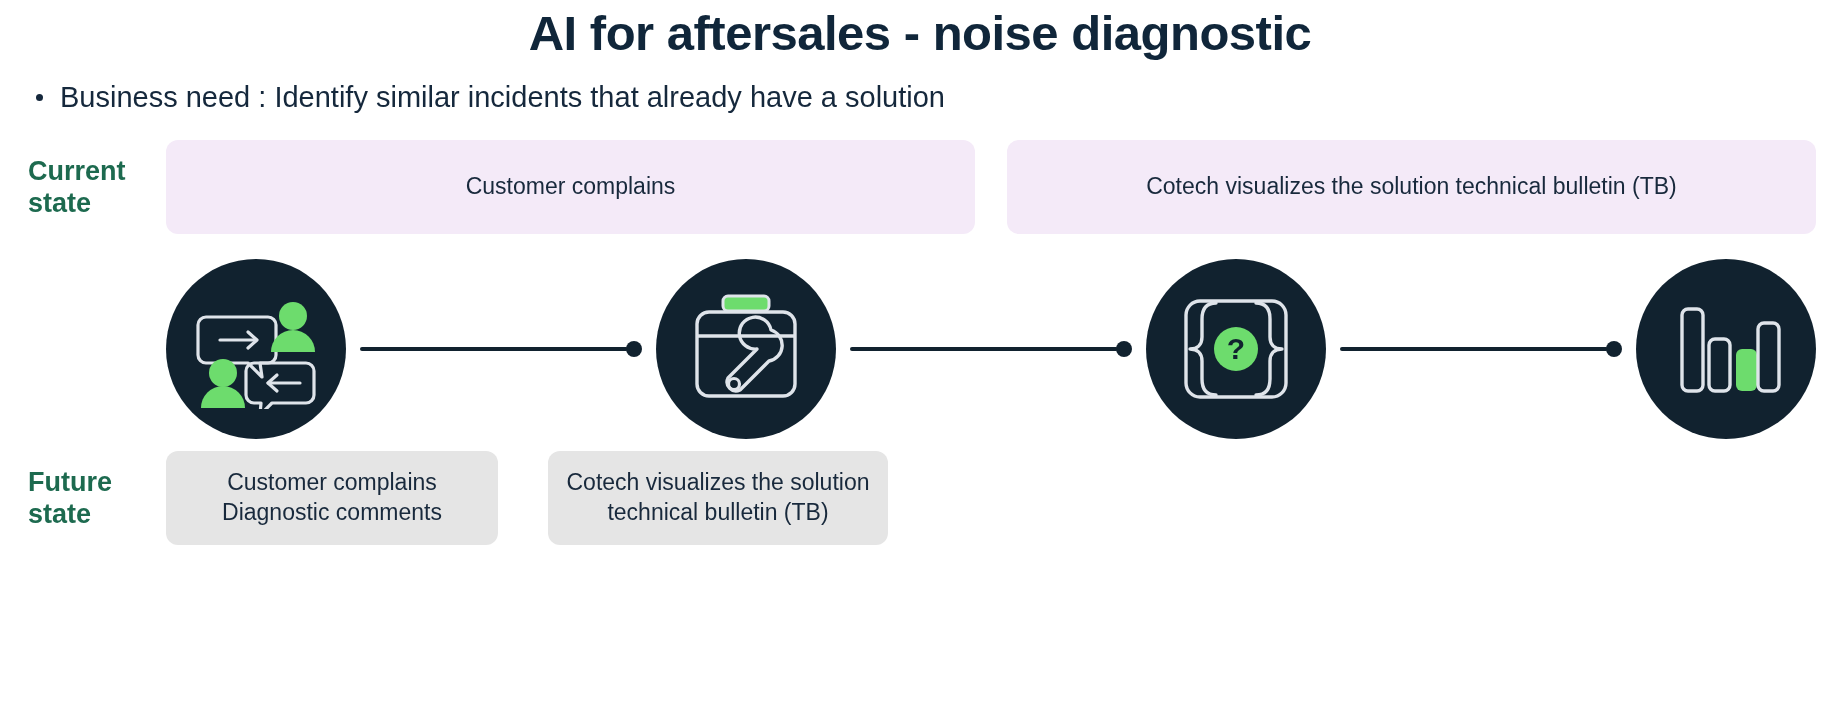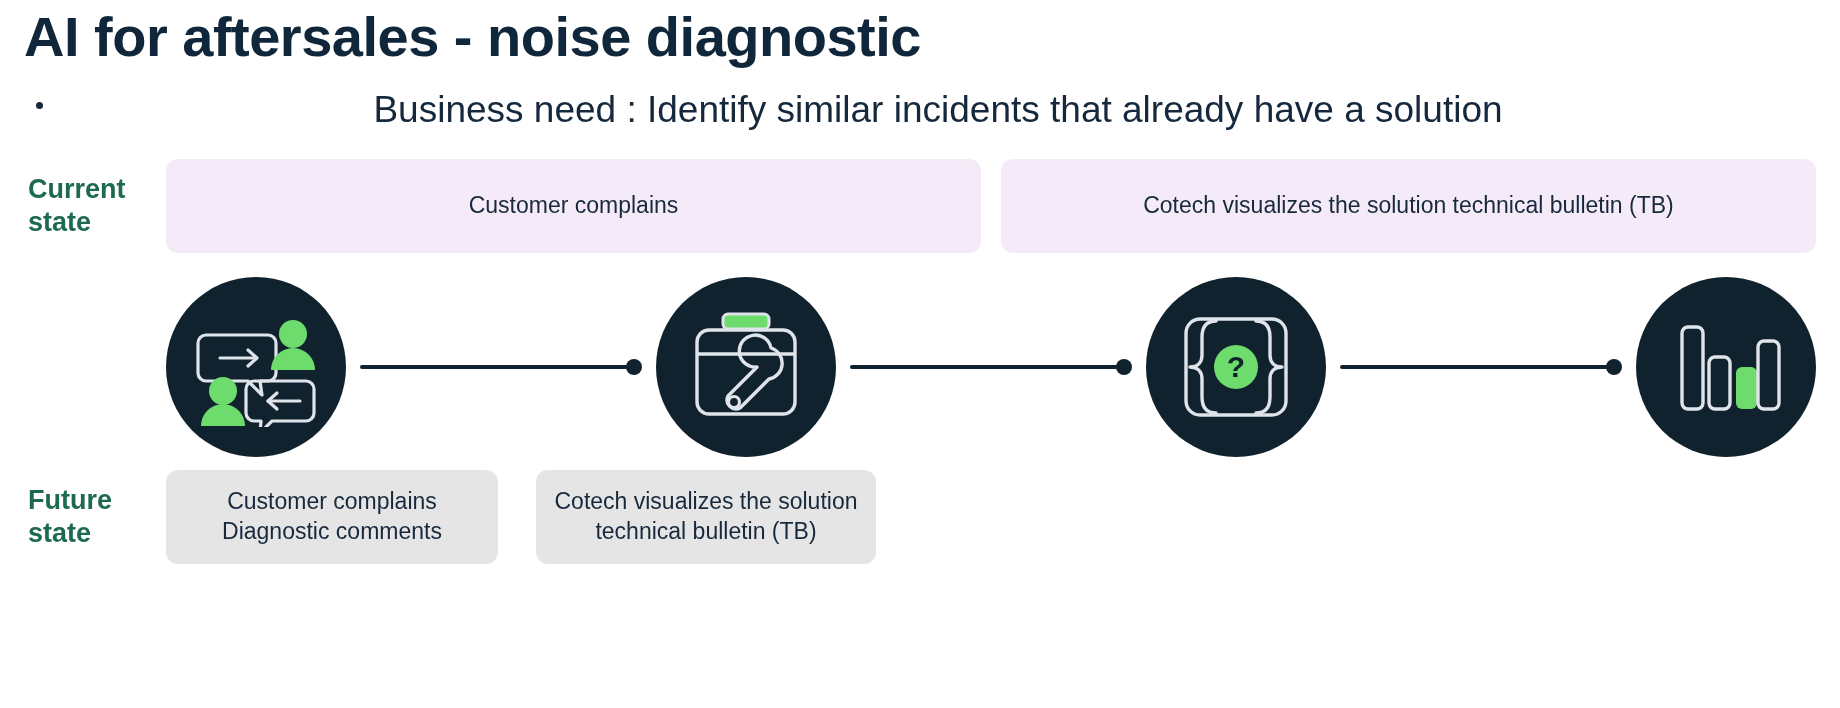--- a/index.html
+++ b/index.html
@@ -18,41 +18,41 @@
   .slide {
     position: relative;
     width: 1840px;
     height: 708px;
     box-sizing: border-box;
     padding: 0 24px;
   }
 
   
   .title {
-    font-size: 56px;
+    font-size: 49px;
     font-weight: 700;
     letter-spacing: -0.5px;
     color: #10263a;
     margin: 6px 0 12px 0;
     line-height: 1.12;
+    text-align: center;
   }
   .bullets {
     list-style: none;
     margin: 0;
     padding: 0;
   }
   .bullets li {
     position: relative;
-    font-size: 37px;
+    font-size: 29px;
     line-height: 1.32;
     color: #15283c;
     padding-left: 36px;
     margin: 17px 0;
     white-space: nowrap;
-    text-align: center;
   }
   .bullets li::before {
     content: "";
     position: absolute;
     left: 12px;
     top: 16px;
     width: 7px;
     height: 7px;
     border-radius: 50%;
     background: #15283c;
@@ -71,21 +71,21 @@
     font-weight: 700;
     line-height: 1.2;
     color: #1d6a4f;
     display: flex;
     align-items: center;
     padding-left: 4px;
     box-sizing: border-box;
   }
   .cards {
     display: flex;
-    gap: 20px;
+    gap: 32px;
     flex: 1 1 auto;
   }
   .card {
     border-radius: 12px;
     display: flex;
     align-items: center;
     justify-content: center;
     text-align: center;
     font-size: 23px;
     line-height: 1.3;

